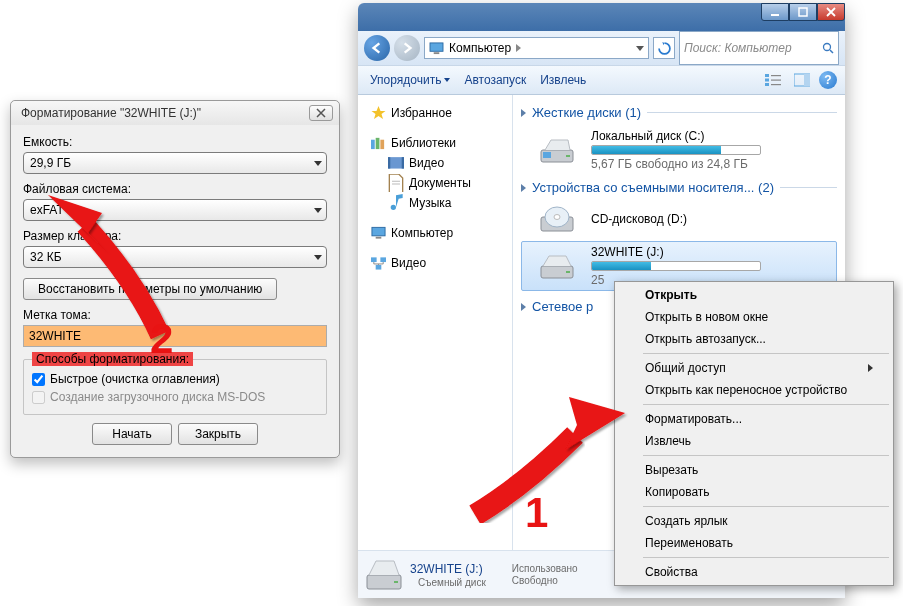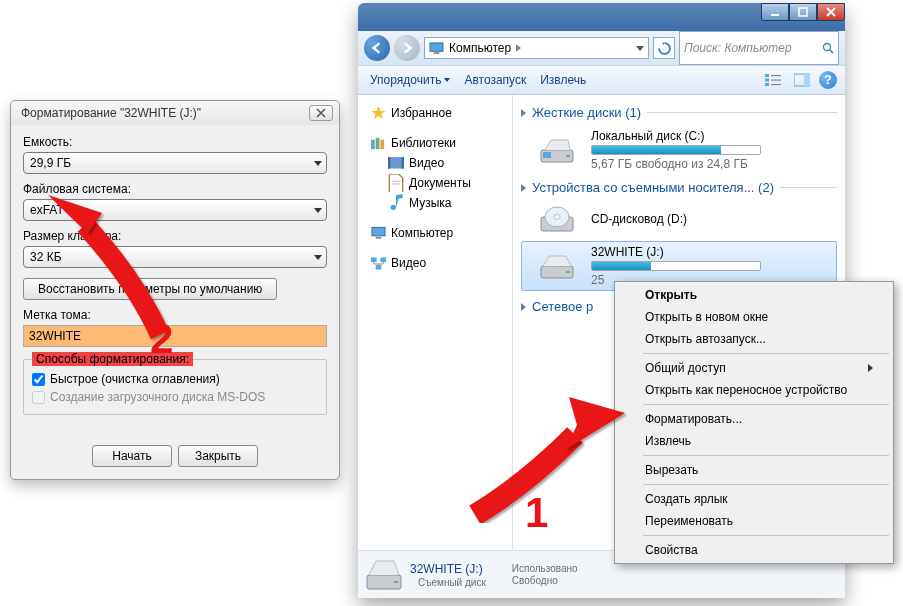--- a/index.html
+++ b/index.html
@@ -45,21 +45,21 @@
   width:100%;height:22px;border:1px solid #acacac;background:#fdba74;padding:0 5px;font-size:12px;
 }
 .groupbox{
   border:1px solid #c5c5c5; border-radius:2px; padding:8px 8px 10px 8px; margin-top:12px; position:relative;
 }
 .groupbox .legend{
   position:absolute; top:-8px; left:8px; background:#ef4444; padding:0 4px; font-size:12px;
 }
 .chk-row{display:flex;align-items:center;gap:5px;margin-top:4px;font-size:12px;}
 .chk-row input[type=checkbox]{width:13px;height:13px;}
-.btn-row{display:flex;gap:6px;justify-content:center;margin-top:30px;}
+.btn-row{display:flex;gap:6px;justify-content:center;margin-top:8px;}
 
 
 .explorer {
   position: absolute;
   left: 358px; top: 3px;
   width: 487px; height: 595px;
   display:flex;flex-direction:column;
   background:#fff;
   border-radius:6px;
   box-shadow:0 8px 20px rgba(0,0,0,0.35);
@@ -475,20 +475,23 @@
   <div class="ctx-item">
       <span>Форматировать...</span>
     </div>
   <div class="ctx-item">
       <span>Извлечь</span>
     </div>
   <div class="ctx-sep"></div>
   <div class="ctx-item">
       <span>Вырезать</span>
     </div>
+  <div class="ctx-item">
+      <span>Копировать</span>
+    </div>
   <div class="ctx-sep"></div>
   <div class="ctx-item">
       <span>Создать ярлык</span>
     </div>
   <div class="ctx-item">
       <span>Переименовать</span>
     </div>
   <div class="ctx-sep"></div>
   <div class="ctx-item">
       <span>Свойства</span>

